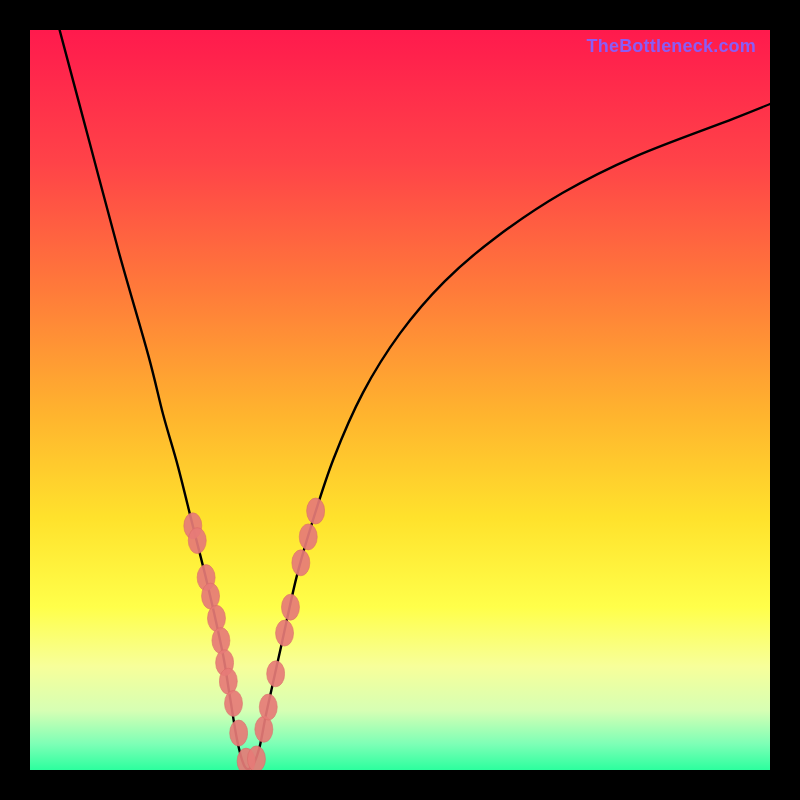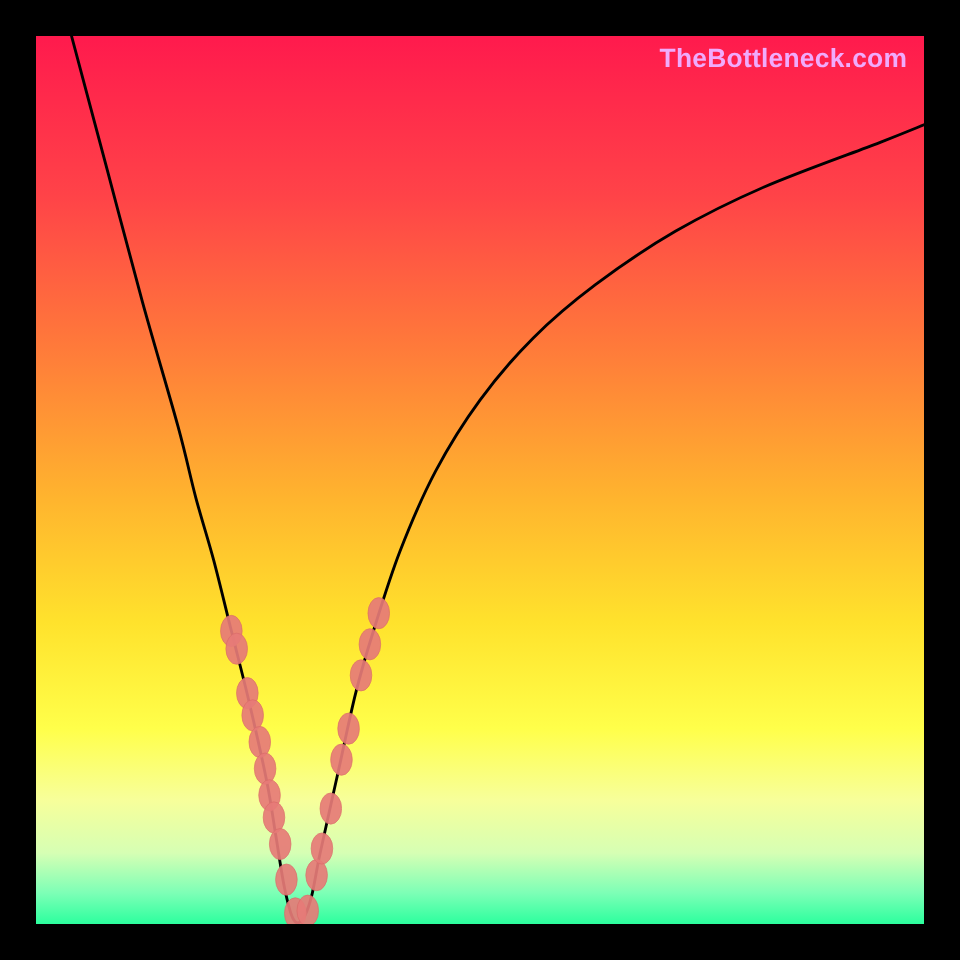--- a/index.html
+++ b/index.html
@@ -26,22 +26,22 @@
     overflow: hidden;
   }
   .gradient-bg {
     position: absolute;
     inset: 0;
   }
   .watermark {
     position: absolute;
     top: 6px;
     right: 14px;
-    color: #f0abfc;
-    font-size: 22px;
+    color: #8b5cf6;
+    font-size: 18px;
     font-weight: 600;
     letter-spacing: 0.2px;
     user-select: none;
   }
   svg.curve-layer {
     position: absolute;
     inset: 0;
   }
 </style>
 </head>

